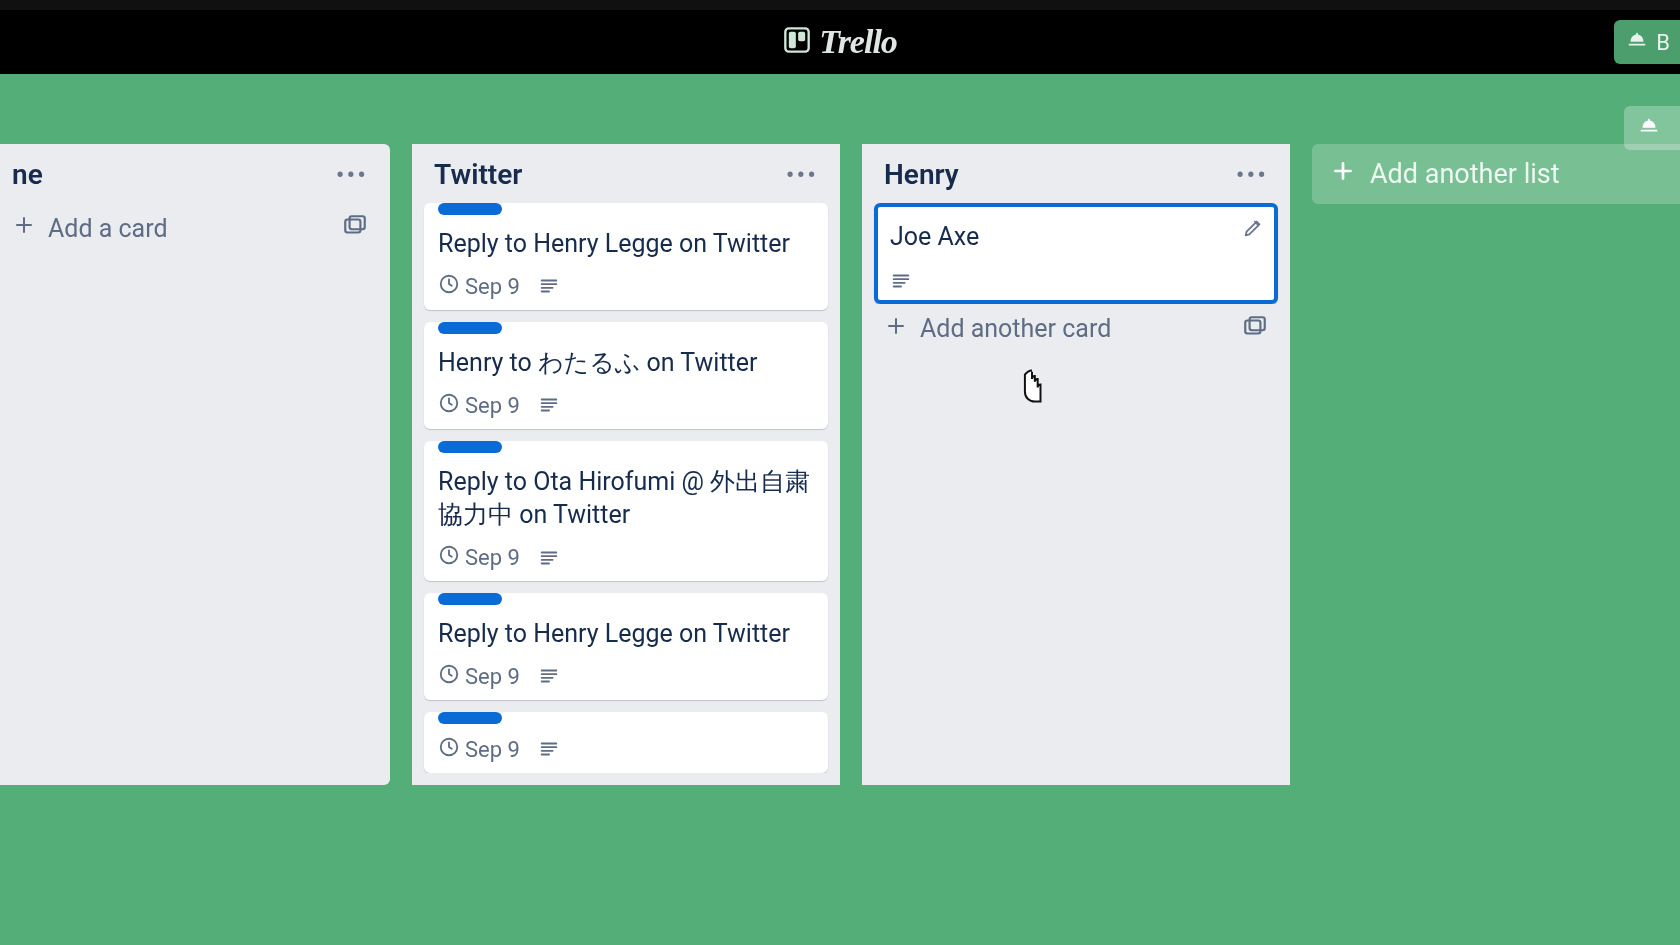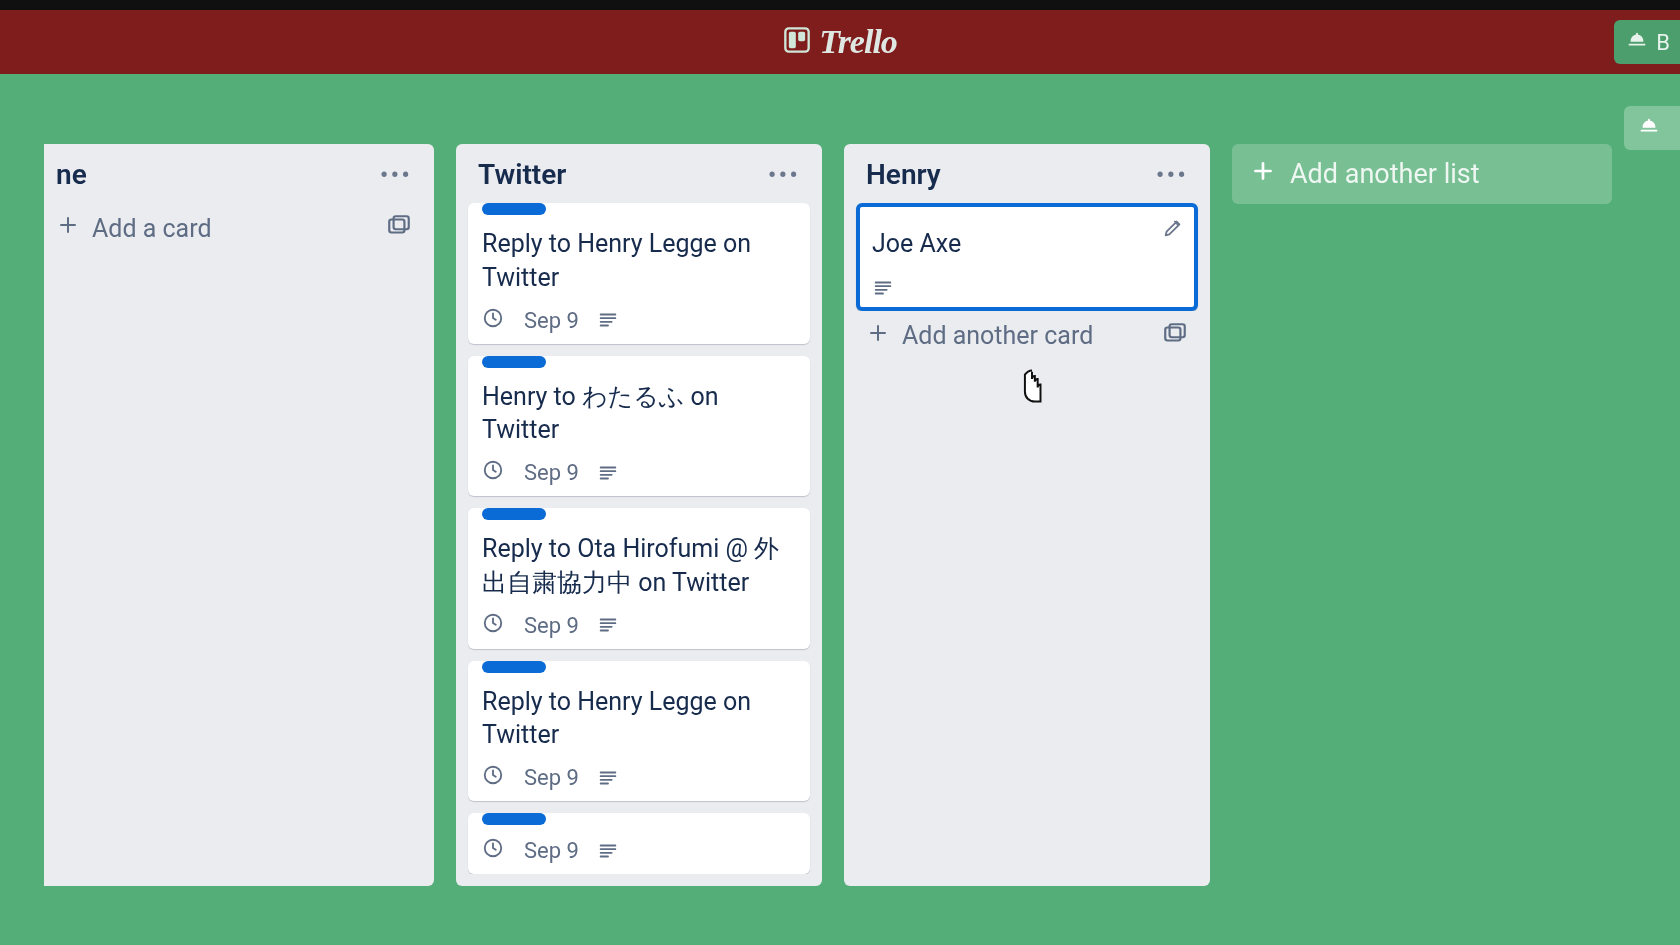--- a/index.html
+++ b/index.html
@@ -3,21 +3,21 @@
 <meta charset="utf-8">
 <style>
   * { box-sizing: border-box; margin: 0; padding: 0; }
   html, body { width: 1680px; height: 945px; overflow: hidden; font-family: -apple-system, BlinkMacSystemFont, "Segoe UI", Roboto, Helvetica, Arial, sans-serif; }
   body { background: #53ae77; }
 
   .topbar-black { height: 10px; background: #101010; }
 
   .header {
     height: 64px;
-    background: #7f1d1d;
+    background: #000000;
     display: flex;
     align-items: center;
     justify-content: center;
     position: relative;
   }
   .logo-wrap { display: flex; align-items: center; gap: 8px; }
   .logo-glyph { width: 28px; height: 28px; }
   .logo-text { color: #dfe7e3; font-size: 34px; font-style: italic; font-weight: 600; letter-spacing: -1px; font-family: Georgia, serif;}
   .header-right-btn {
     position: absolute; right: 0; top: 50%; transform: translateY(-50%);
@@ -37,41 +37,41 @@
     border-radius: 6px 0 0 6px; display: flex; align-items: center; gap: 10px;
     font-size: 22px; font-weight: 500;
   }
 
   .lists {
     position: absolute; left: 0; top: 70px;
     display: flex; gap: 22px; padding-left: 0;
   }
 
   .list {
-    width: 366px; background: #ebecf0; border-radius: 6px;
+    width: 428px; background: #ebecf0; border-radius: 0;
     display: flex; flex-direction: column; padding: 14px 10px 12px 10px;
   }
-  .list.cut-left { width: 390px; border-radius: 0 6px 6px 0; padding-left: 0; margin-left: 44px;}
+  .list.cut-left { width: 390px; border-radius: 0 6px 6px 0; padding-left: 0;}
   .list-header { display: flex; align-items: center; justify-content: space-between; padding: 0 12px 12px 12px; }
   .list-title { font-size: 28px; font-weight: 600; color: #172b4d; }
   .list-menu-icon { color: #6b778c; font-size: 26px; letter-spacing: 2px; }
 
   .cards { display: flex; flex-direction: column; gap: 12px; padding: 0 2px; max-height: 760px; overflow: hidden;}
   .card {
     background: #fff; border-radius: 6px; box-shadow: 0 1px 1px rgba(9,30,66,.2);
     padding: 0 14px 10px 14px; position: relative;
   }
-  .card.highlight { border: 4px solid #0a6bd6; padding: 20px 12px 8px 12px; }
+  .card.highlight { border: 4px solid #0a6bd6; padding: 13px 12px 8px 12px; }
   .card .edit-btn { position: absolute; top: 10px; right: 10px; color: #6b778c; }
   .card .edit-btn svg { width: 22px; height: 22px; }
 
   .label-pill { width: 64px; height: 12px; border-radius: 6px; background: #0a6bd6; margin-bottom: 12px; }
   .card-title { font-size: 25px; color: #172b4d; line-height: 1.35; margin-bottom: 12px; }
   .badges { display: flex; align-items: center; gap: 18px; color: #5e6c84; font-size: 22px; }
-  .badge { display: flex; align-items: center; gap: 20px; }
+  .badge { display: flex; align-items: center; gap: 5px; }
   .badge svg { width: 22px; height: 22px; }
 
   .add-card-row {
     display: flex; align-items: flex-start; justify-content: space-between;
     padding: 10px 12px 2px 12px; color: #5e6c84; font-size: 25px;
   }
   .add-card-left { display: flex; align-items: center; gap: 12px; }
   .add-card-left svg { width: 24px; height: 24px; }
   .template-icon svg { width: 26px; height: 26px; }
 

